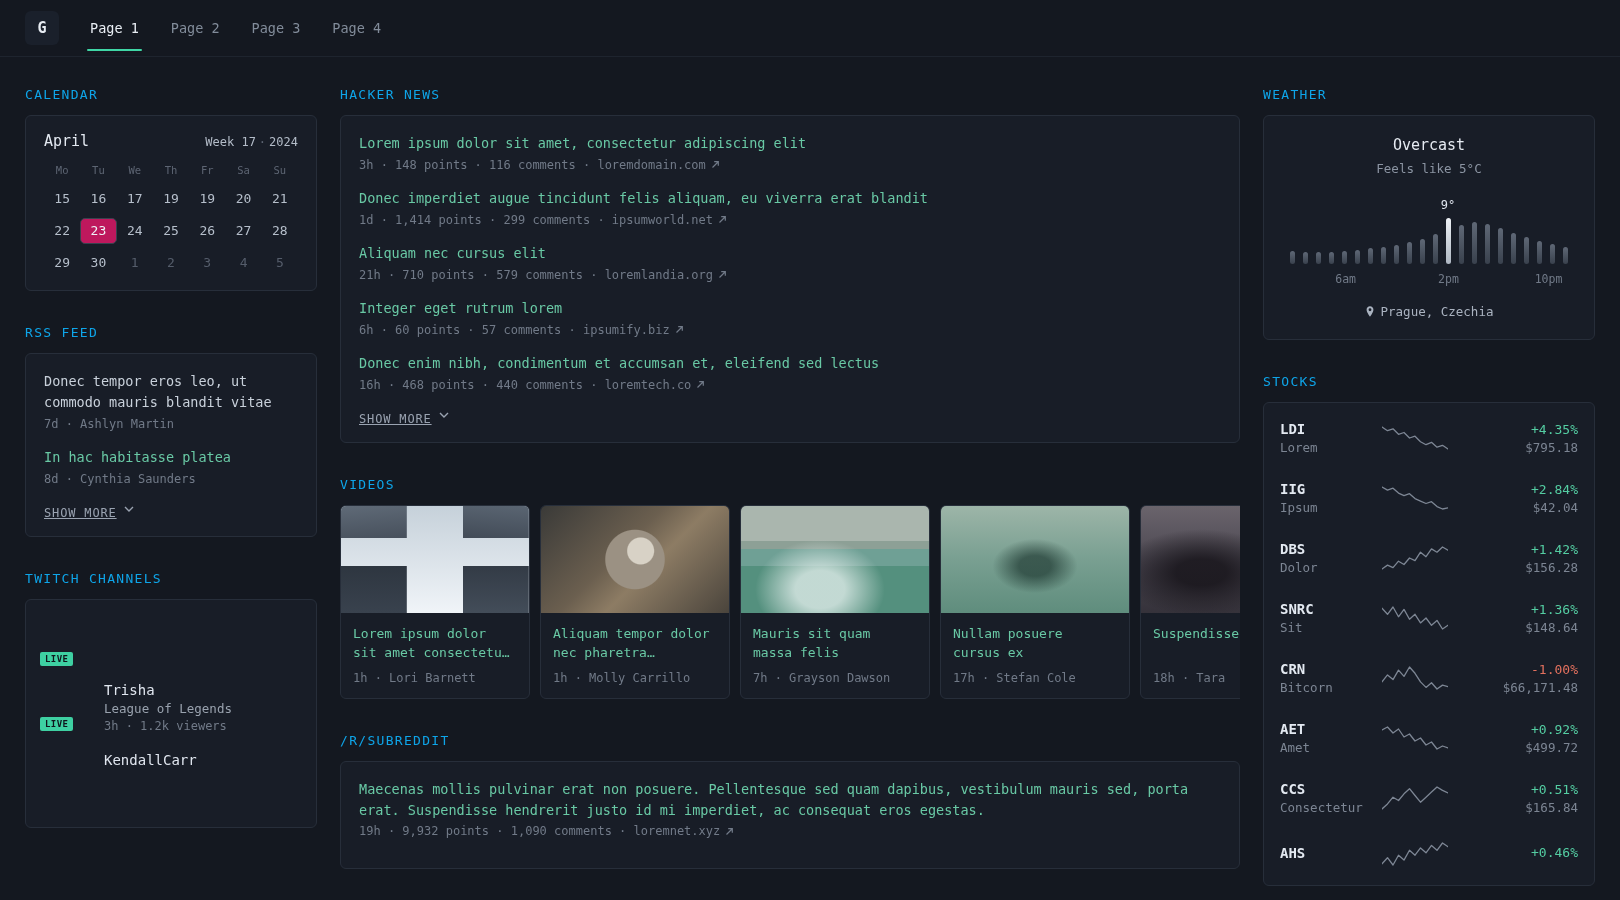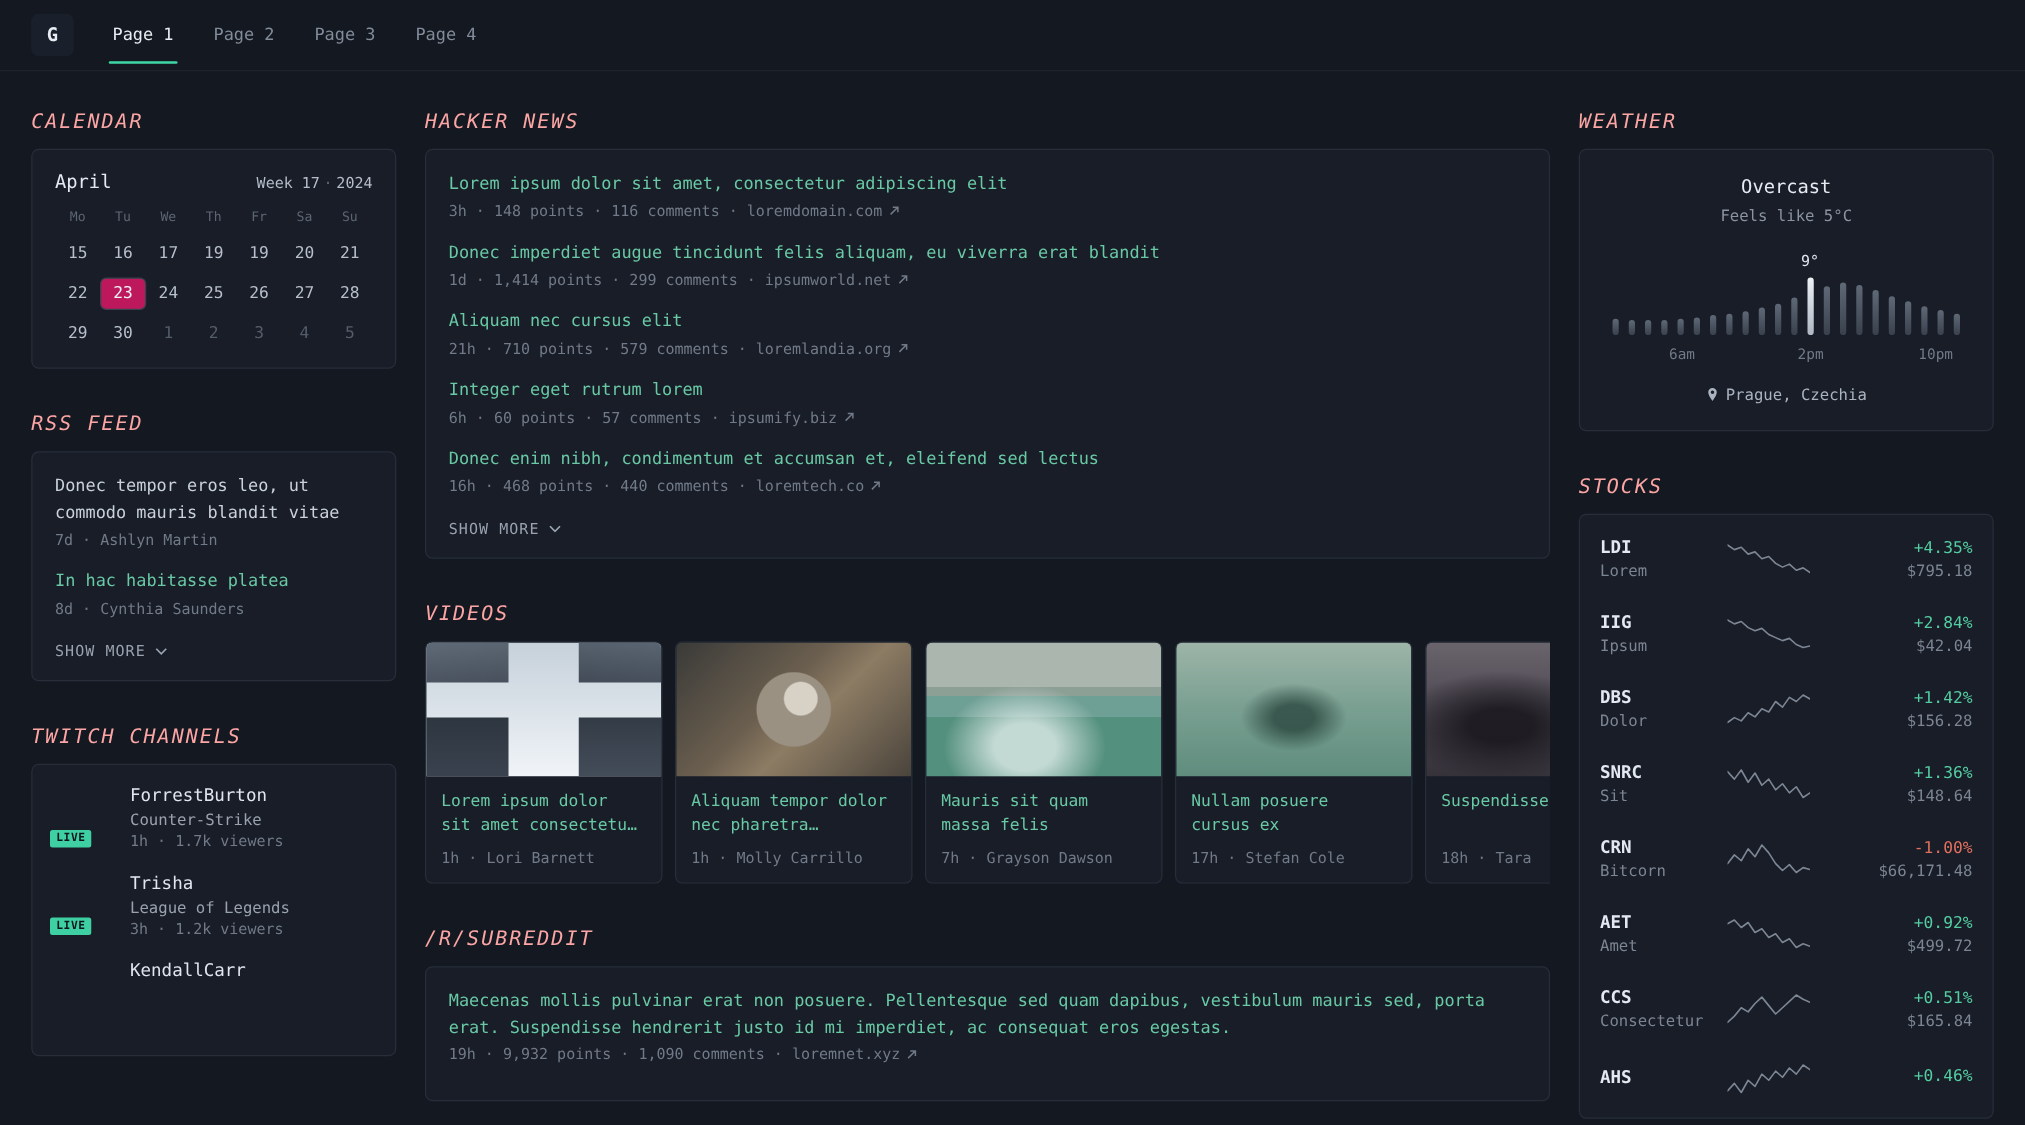--- a/index.html
+++ b/index.html
@@ -40,22 +40,22 @@
   }
 
   
   .layout { display: flex; gap: 23px; padding: 30px 25px 0; }
   .col-left  { width: 292px; flex: none; }
   .col-mid   { flex: 1; min-width: 0; }
   .col-right { width: 332px; flex: none; }
 
   .section { margin-bottom: 34px; }
   .section-title {
-    font-size: 16px; color: #fca5a5;
-    letter-spacing: 0.1em; margin-bottom: 13px; font-weight: normal; font-style: italic;
+    font-size: 13px; color: #0ea5e9;
+    letter-spacing: 0.1em; margin-bottom: 13px; font-weight: normal;
   }
   .card {
     background: #181d27;
     border: 1px solid #272e3a;
     border-radius: 6px;
   }
 
   
   .cal-card { padding: 16px 18px 14px; }
   .cal-head { display: flex; justify-content: space-between; align-items: baseline; margin-bottom: 14px; }
@@ -73,23 +73,23 @@
 
   
   .feed-card { padding: 17px 18px 14px; }
   .feed-item { display: block; margin-bottom: 16px; }
   .feed-title { font-size: 13.5px; line-height: 1.55; color: #69c9a5; }
   .feed-title.read { color: #c9d1db; }
   .feed-meta { font-size: 12px; color: #717a88; margin-top: 4px; display: flex; align-items: center; gap: 5px; }
   .ext-icon { width: 9px; height: 9px; stroke: #717a88; stroke-width: 1.2; fill: none; flex: none; }
   .show-more {
     background: none; border: none; cursor: pointer;
-    display: inline-flex; align-items: center; gap: 7px;
+    display: inline-flex; gap: 7px;
     color: #9aa3b1; font-size: 12px; letter-spacing: 0.07em;
-    font-family: inherit; padding: 2px 0; margin-top: 2px;
+    font-family: inherit; padding: 2px 0; margin-top: 2px; text-decoration: underline;
   }
   .chev-icon { width: 10px; height: 6px; stroke: #9aa3b1; stroke-width: 1.4; fill: none; }
 
   
   .twitch-card { padding: 17px 18px 10px; }
   .channel { display: flex; gap: 14px; margin-bottom: 19px; align-items: flex-start; }
   .avatar-wrap { position: relative; width: 46px; height: 46px; flex: none; }
   .avatar { width: 46px; height: 46px; border-radius: 50%; }
   .avatar-0 { background: radial-gradient(circle at 50% 38%, #8e9aa8 0 28%, #4e5763 62%, #333a45 100%); }
   .avatar-1 { background: radial-gradient(circle at 50% 42%, #b9b2a6 0 32%, #6d6a63 68%, #43464d 100%); }
@@ -261,25 +261,20 @@
       </div>
     </section>
 
     <section class="section">
       <h2 class="section-title">TWITCH CHANNELS</h2>
       <div class="card twitch-card">
         <a class="channel">
           <span class="avatar-wrap">
             <span class="avatar avatar-0"></span>
             <span class="live-badge">LIVE</span>
-          </span>
-          <span>
-            <div class="channel-name">ForrestBurton</div>
-            <div class="channel-game">Counter-Strike</div>
-            <div class="channel-meta">1h · 1.7k viewers</div>
           </span>
         </a>
         <a class="channel">
           <span class="avatar-wrap">
             <span class="avatar avatar-1"></span>
             <span class="live-badge">LIVE</span>
           </span>
           <span>
             <div class="channel-name">Trisha</div>
             <div class="channel-game">League of Legends</div>

